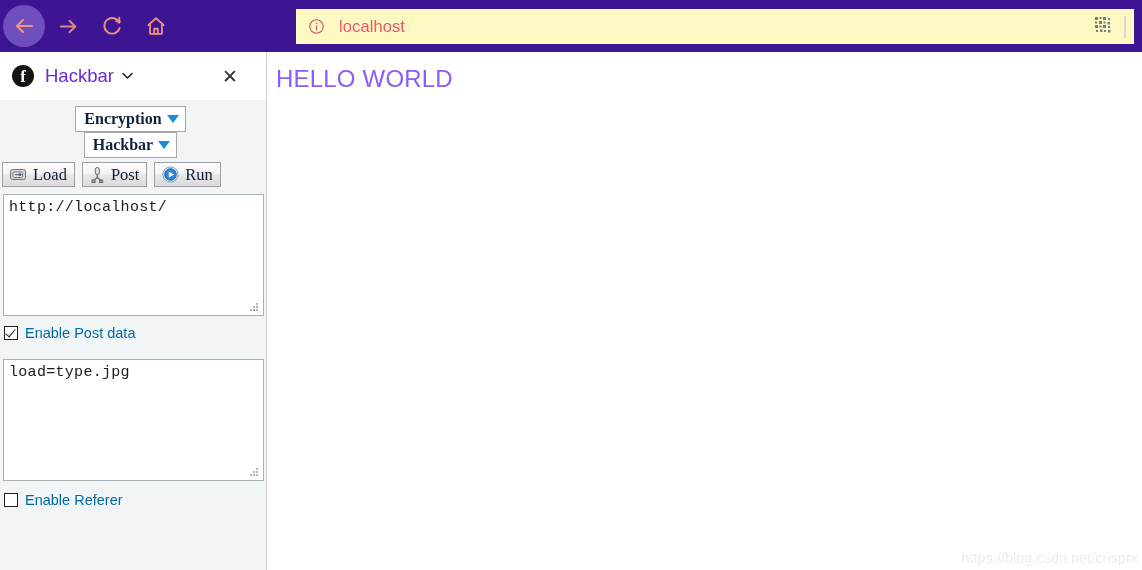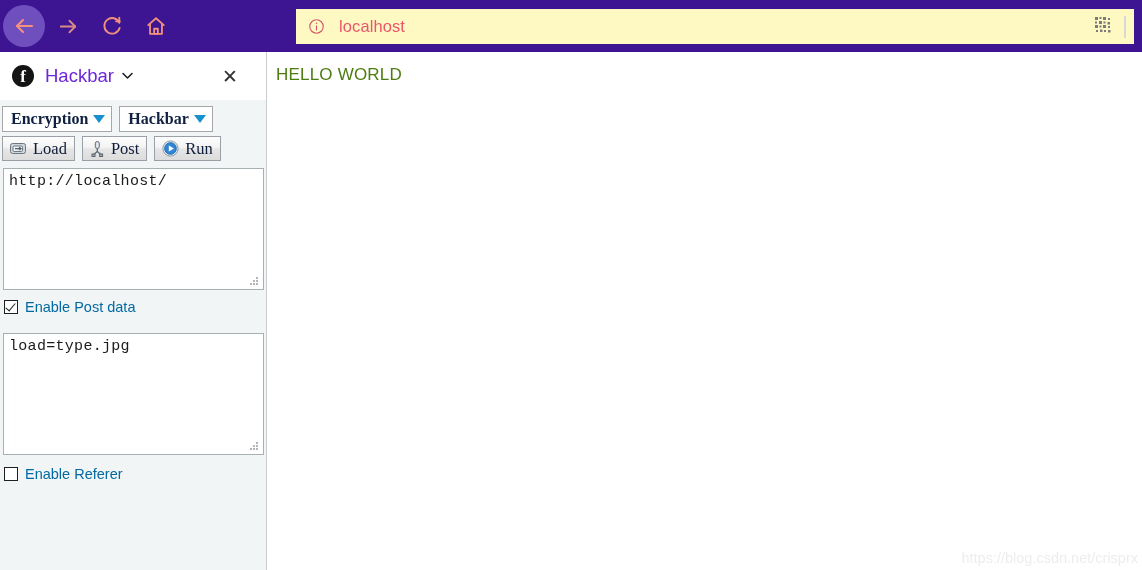--- a/index.html
+++ b/index.html
@@ -151,21 +151,21 @@
   .panel-body {
     padding: 0;
   }
 
   
   .btn-row {
     display: flex;
     align-items: center;
     padding: 4px 0 0 2px;
   }
-  .btn-row.first { padding-top: 6px; }
+  .btn-row.first { padding-top: 6px; flex-direction: column; }
 
   .xbtn {
     background: linear-gradient(to bottom, #fdfdfd 0%, #f3f3f3 45%, #e6e6e6 52%, #dcdcdc 100%);
     border: 1px solid #9aa0a6;
     box-sizing: border-box;
     display: inline-flex;
     align-items: center;
     height: 25px;
     padding: 0 7px;
     margin-right: 7px;
@@ -270,22 +270,22 @@
 
   
   .content {
     flex: 1 1 auto;
     background: #ffffff;
     position: relative;
     padding: 13px 0 0 9px;
     box-sizing: border-box;
   }
   .page-text {
-    font-size: 17px;
-    color: #4d7c0f;
+    font-size: 24px;
+    color: #8b5cf6;
     font-family: "Liberation Sans", sans-serif;
     letter-spacing: .2px;
   }
   .watermark {
     position: absolute;
     right: 4px;
     bottom: 4px;
     color: #eceded;
     font-size: 14.5px;
     font-family: "Liberation Sans", sans-serif;

